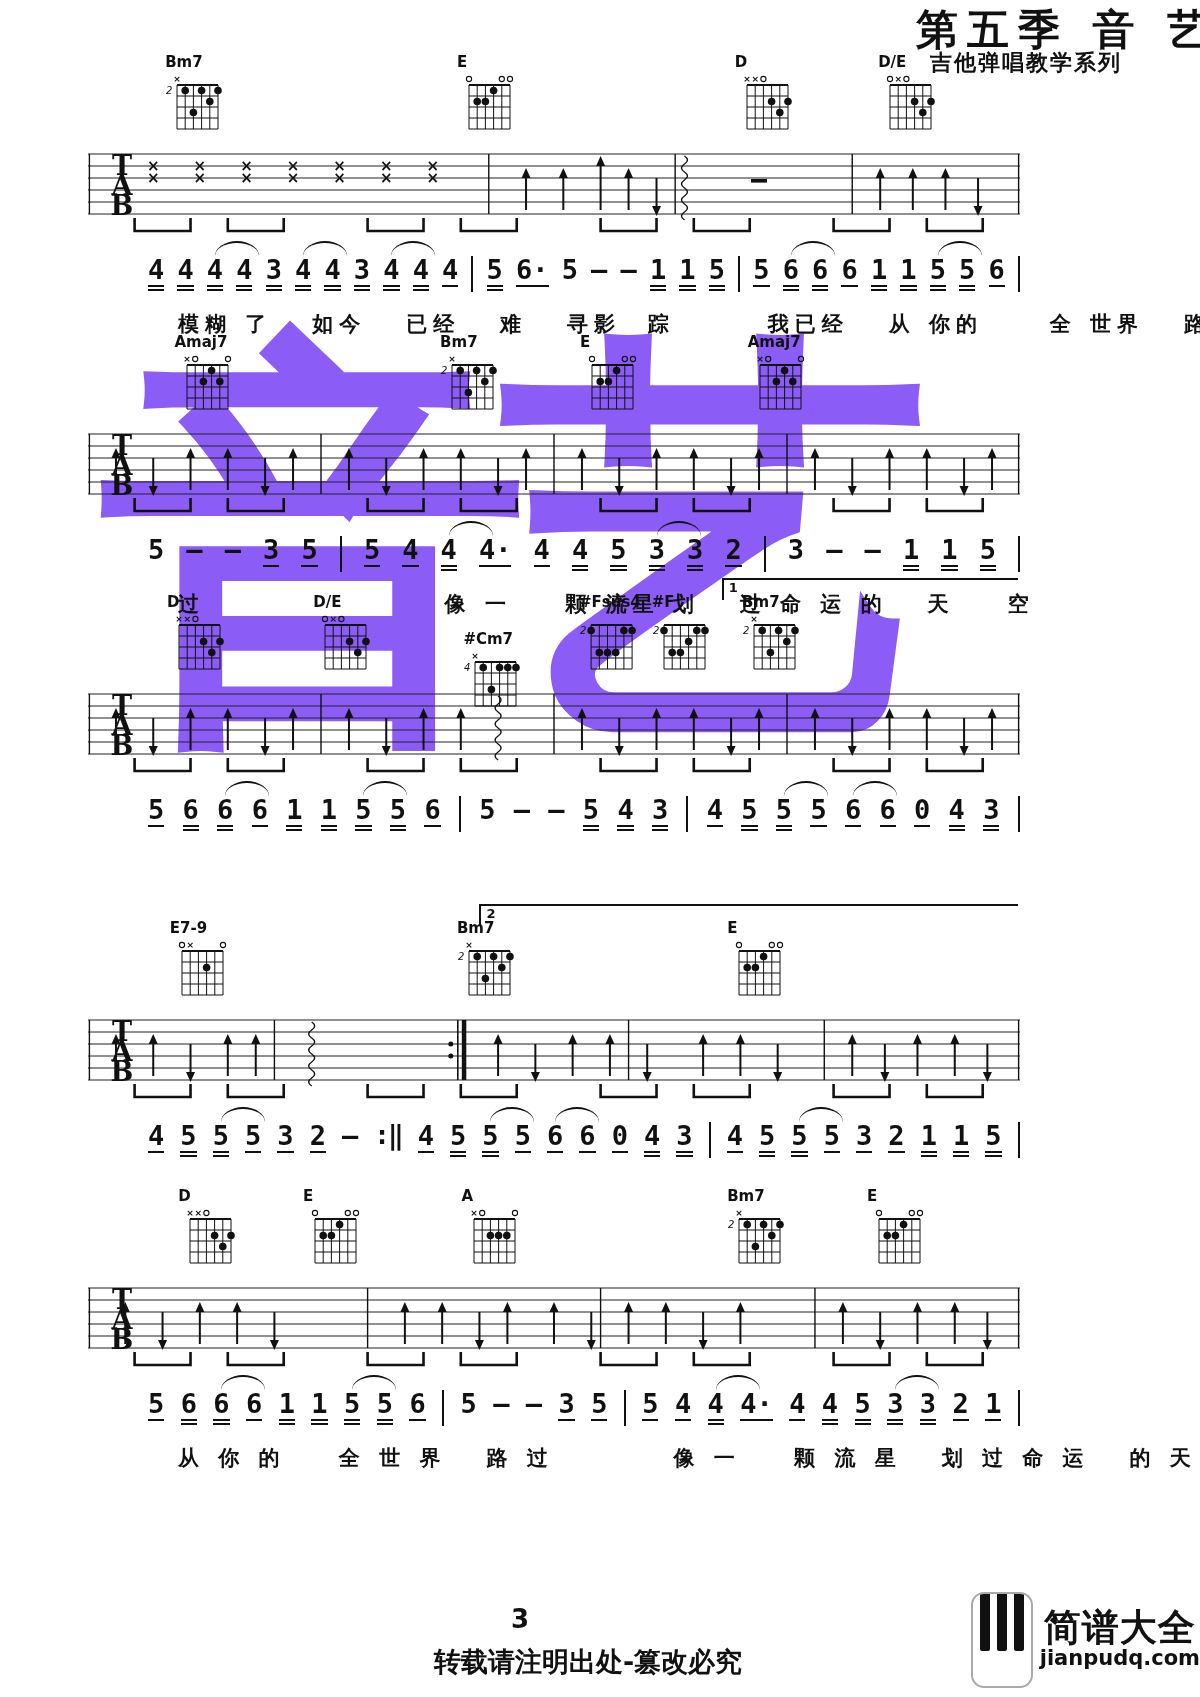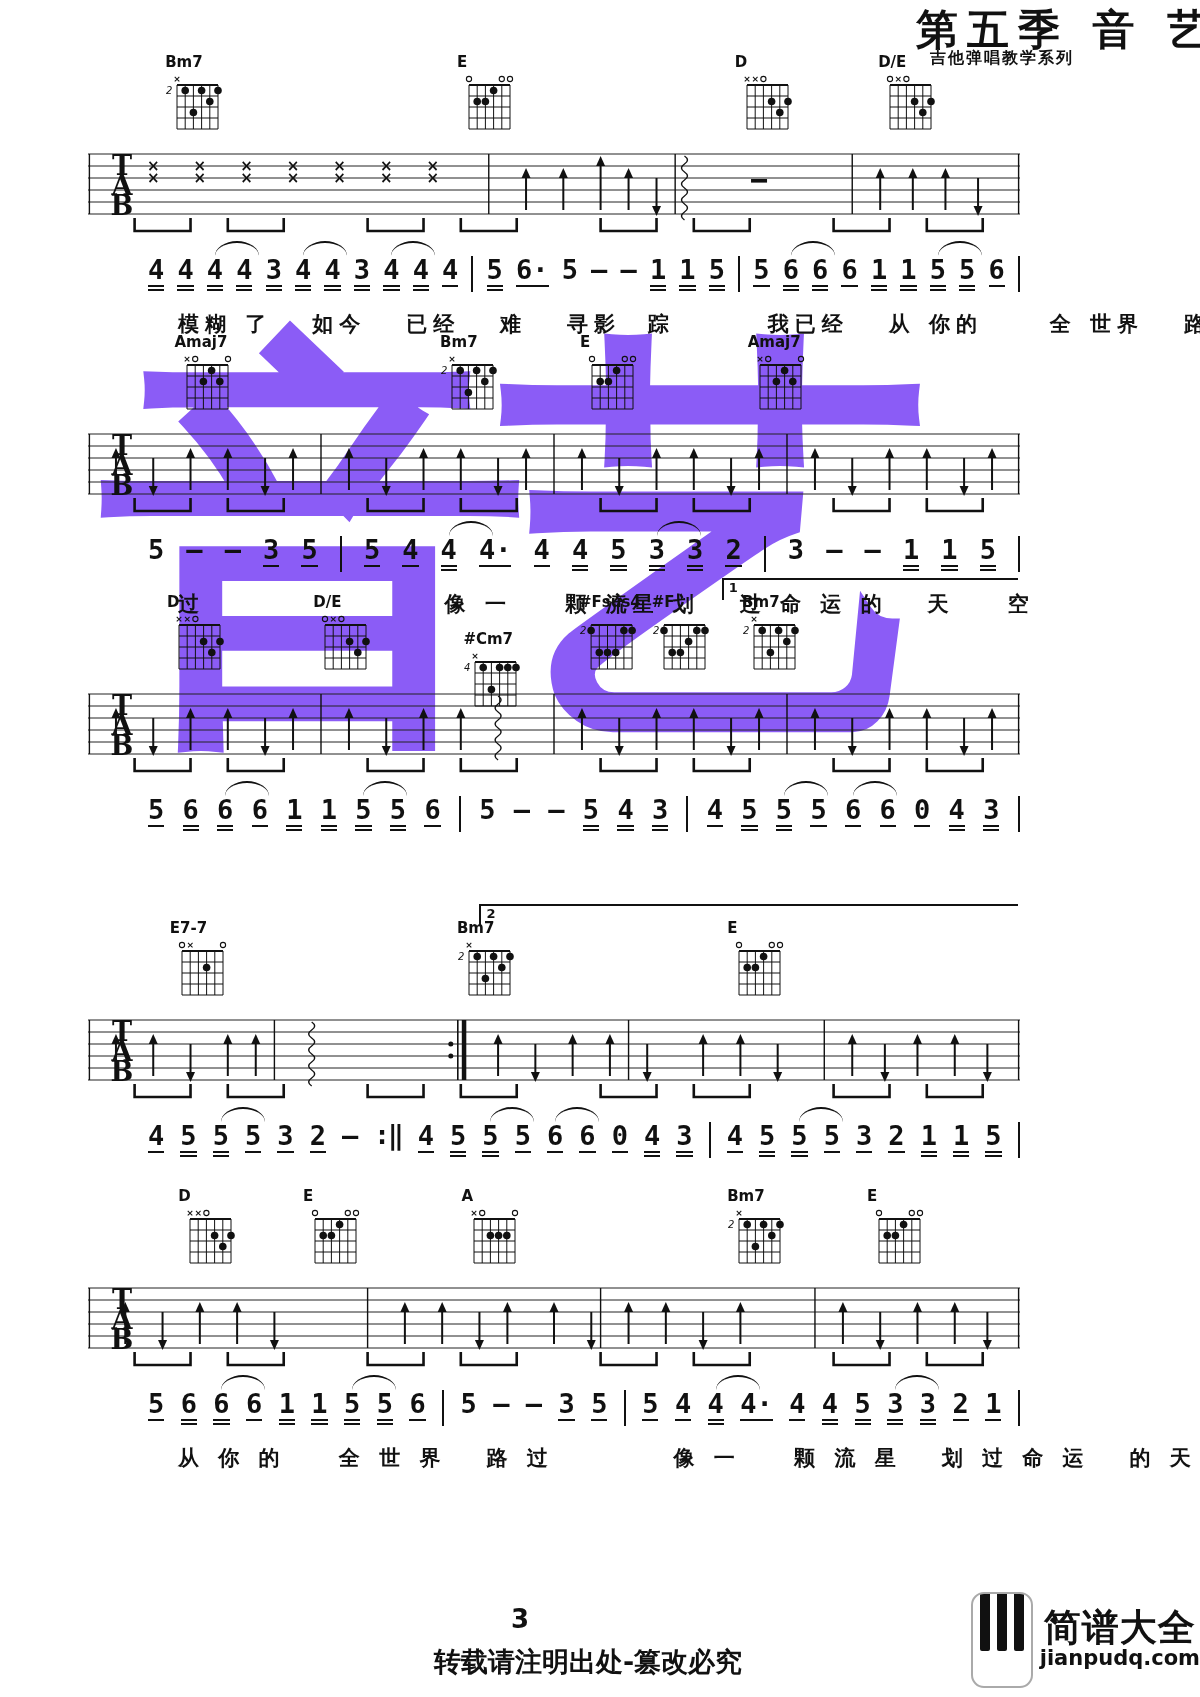--- a/index.html
+++ b/index.html
@@ -1,21 +1,21 @@
 <!DOCTYPE html>
 <html><head>
 <meta charset="utf-8">
 <style>
   html,body{margin:0;padding:0;background:#fff;}
   .page{position:relative;width:1200px;height:1697px;background:#fff;overflow:hidden;
         color:#111;font-family:"DejaVu Sans","Liberation Sans",sans-serif;}
   
   .header-title{position:absolute;top:2px;left:916px;font-size:42px;font-weight:bold;
         letter-spacing:9px;white-space:nowrap;font-family:"DejaVu Serif","Liberation Serif",serif;}
-  .header-sub{position:absolute;top:48px;left:930px;font-size:16px;font-weight:bold;letter-spacing:2px;}
+  .header-sub{position:absolute;top:48px;left:930px;font-size:22px;font-weight:bold;letter-spacing:2px;}
   
   .watermark{position:absolute;top:330px;left:100px;font-size:430px;line-height:1;font-weight:bold;
         color:#8b5cf6;letter-spacing:-30px;z-index:0;user-select:none;}
   
   .system{position:absolute;left:88px;width:932px;z-index:1;}
   .chordrow{position:relative;height:94px;padding-top:10px;}
   .chord{position:absolute;transform:translateX(-50%);}
   .chord .cname{font-size:15px;font-weight:bold;line-height:1.1;white-space:nowrap;}
   .staff{display:block;}
   .melody{position:relative;display:flex;justify-content:space-between;align-items:flex-start;
@@ -1009,21 +1009,21 @@
             <span class="n">3</span>
             <i class="ul"></i>
             <i class="ul"></i>
           </span>
           <span class="bar"></span>
         </div>
       </div>
       <div class="system" style="top: 910px;">
         <div class="volta" style="left: 42%; width: 57%;">2</div>
         <div class="chordrow">
-          <div class="chord" style="left: 12%;"><div class="cname">E7-7</div><svg width="60" height="62" viewBox="0 0 60 62">
+          <div class="chord" style="left: 12%;"><div class="cname">E7-9</div><svg width="60" height="62" viewBox="0 0 60 62">
               <line x1="12" y1="14" x2="12" y2="58" stroke="#111" stroke-width="1"></line>
               <line x1="20.2" y1="14" x2="20.2" y2="58" stroke="#111" stroke-width="1"></line>
               <line x1="28.4" y1="14" x2="28.4" y2="58" stroke="#111" stroke-width="1"></line>
               <line x1="36.599999999999994" y1="14" x2="36.599999999999994" y2="58" stroke="#111" stroke-width="1"></line>
               <line x1="44.8" y1="14" x2="44.8" y2="58" stroke="#111" stroke-width="1"></line>
               <line x1="53" y1="14" x2="53" y2="58" stroke="#111" stroke-width="1"></line>
               <line x1="12" y1="14" x2="53" y2="14" stroke="#111" stroke-width="1.8"></line>
               <line x1="12" y1="25" x2="53" y2="25" stroke="#111" stroke-width="1"></line>
               <line x1="12" y1="36" x2="53" y2="36" stroke="#111" stroke-width="1"></line>
               <line x1="12" y1="47" x2="53" y2="47" stroke="#111" stroke-width="1"></line>

